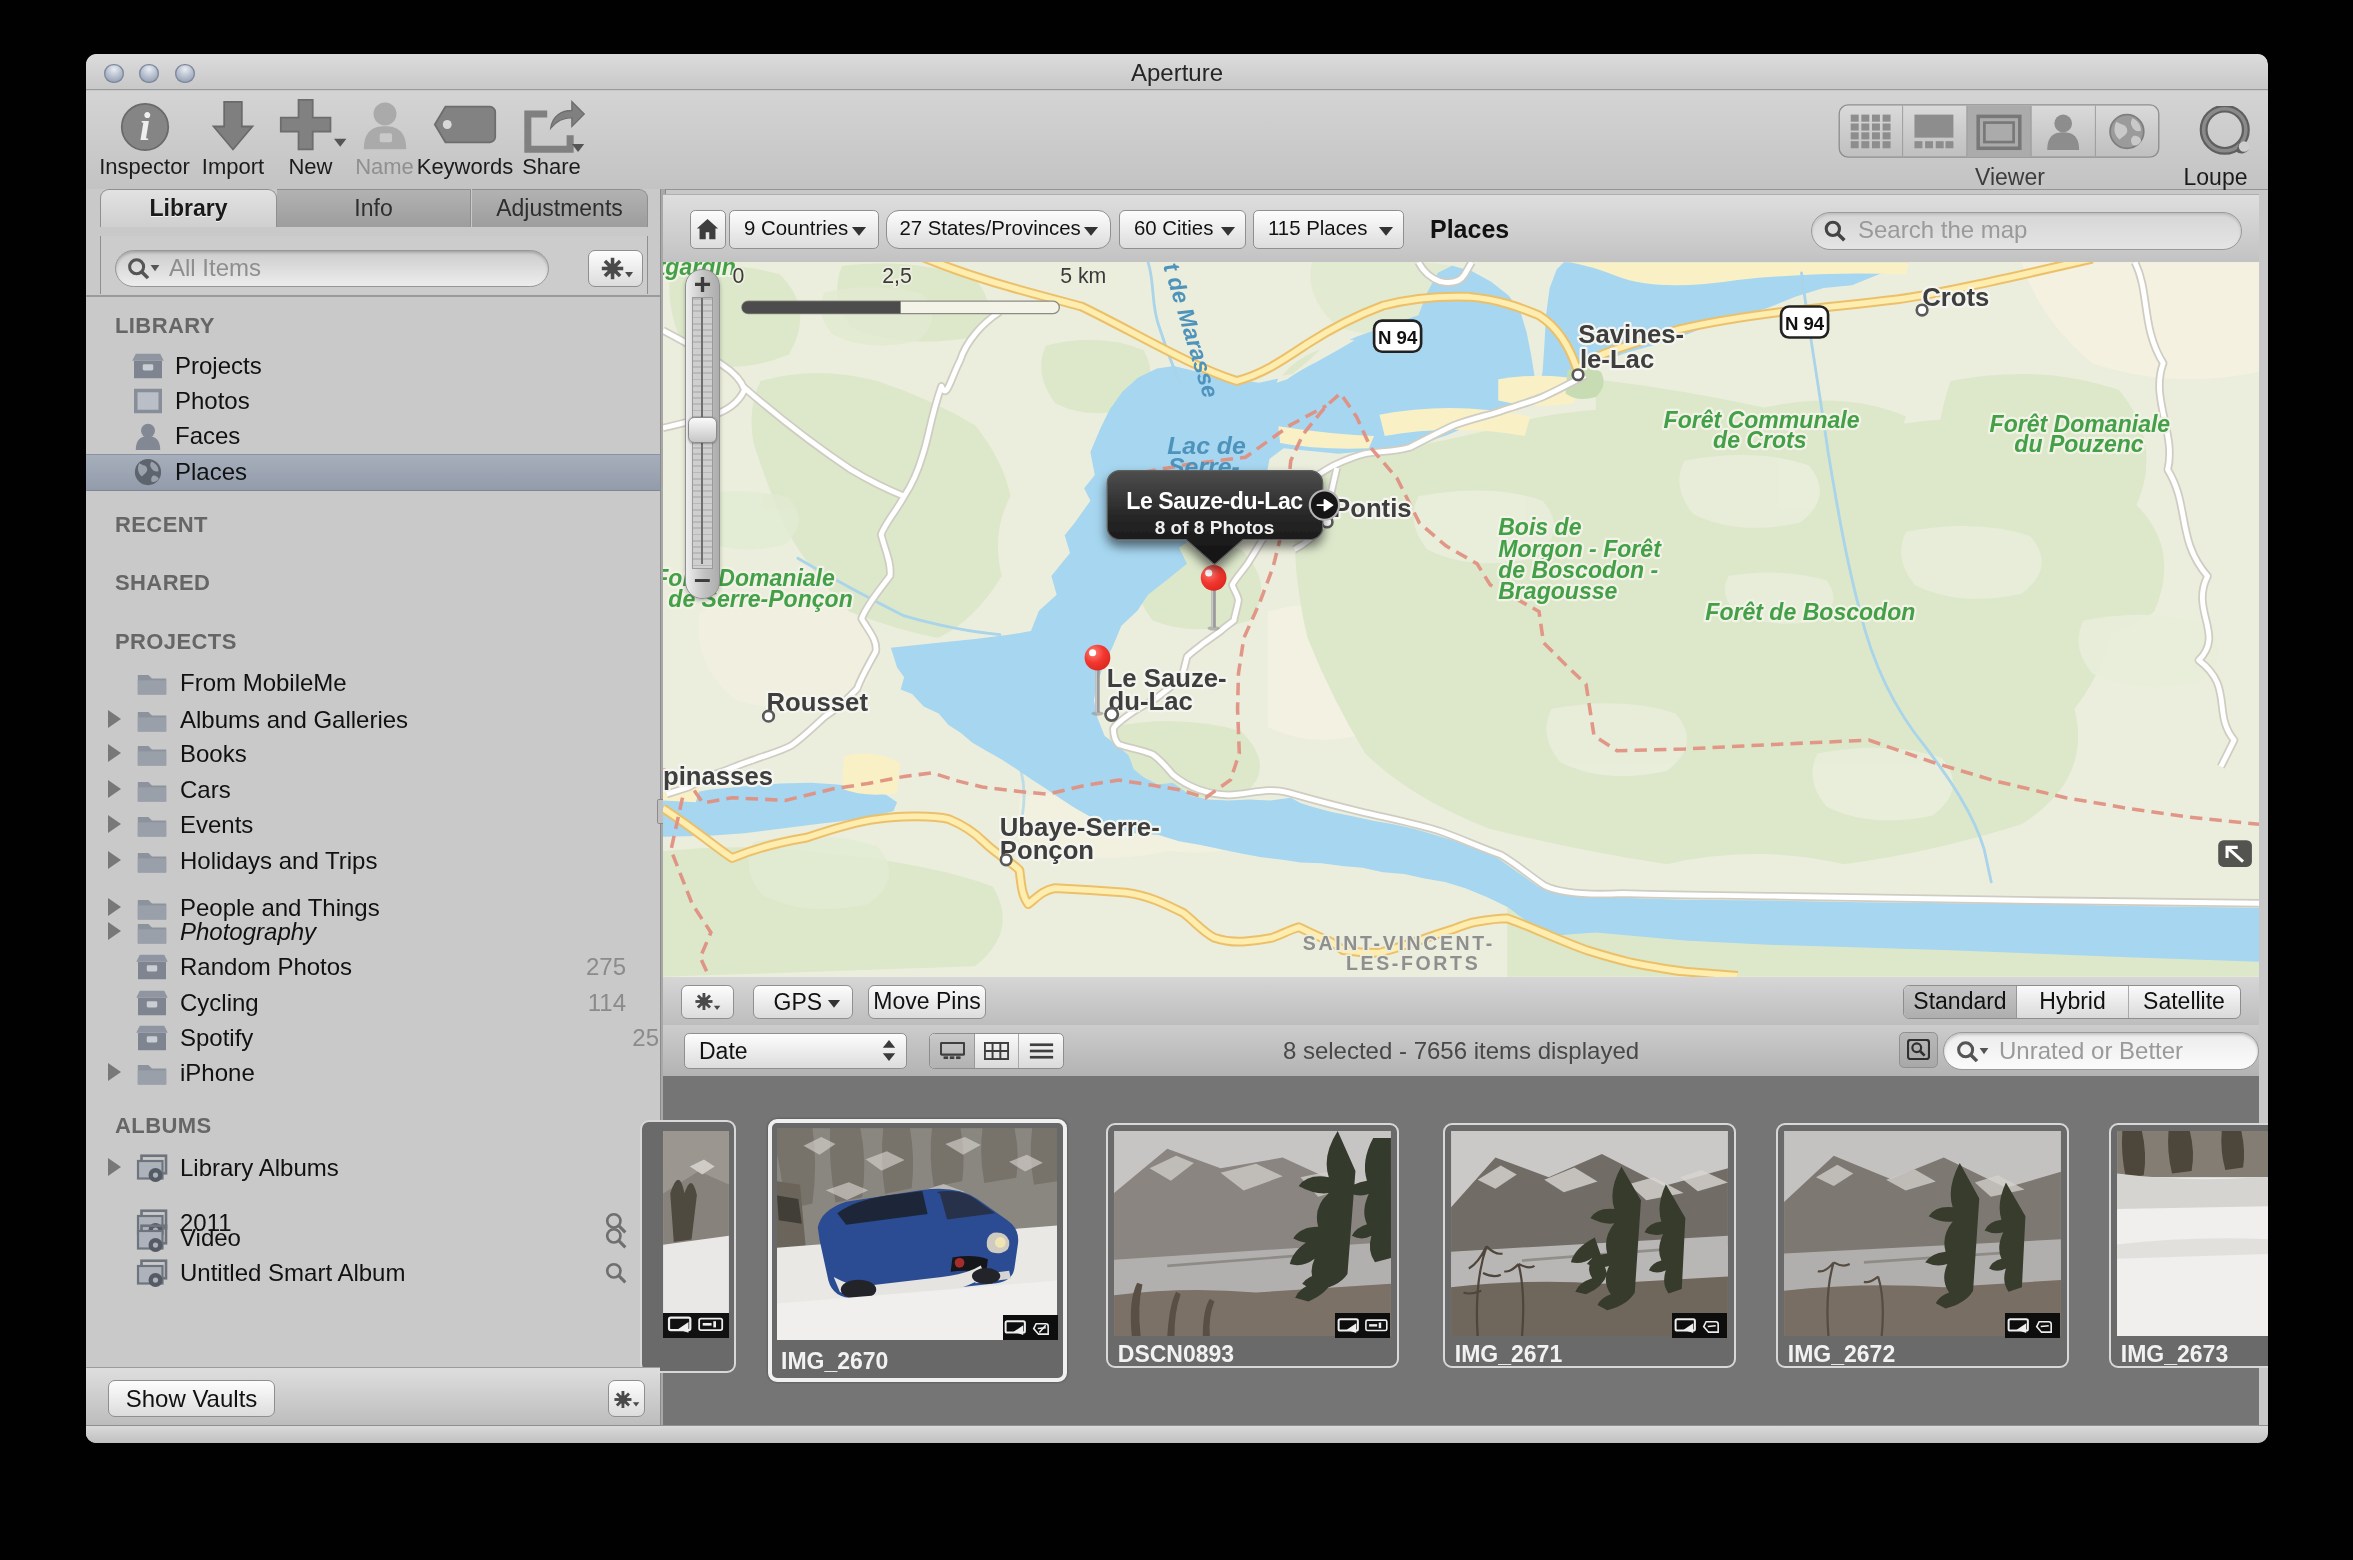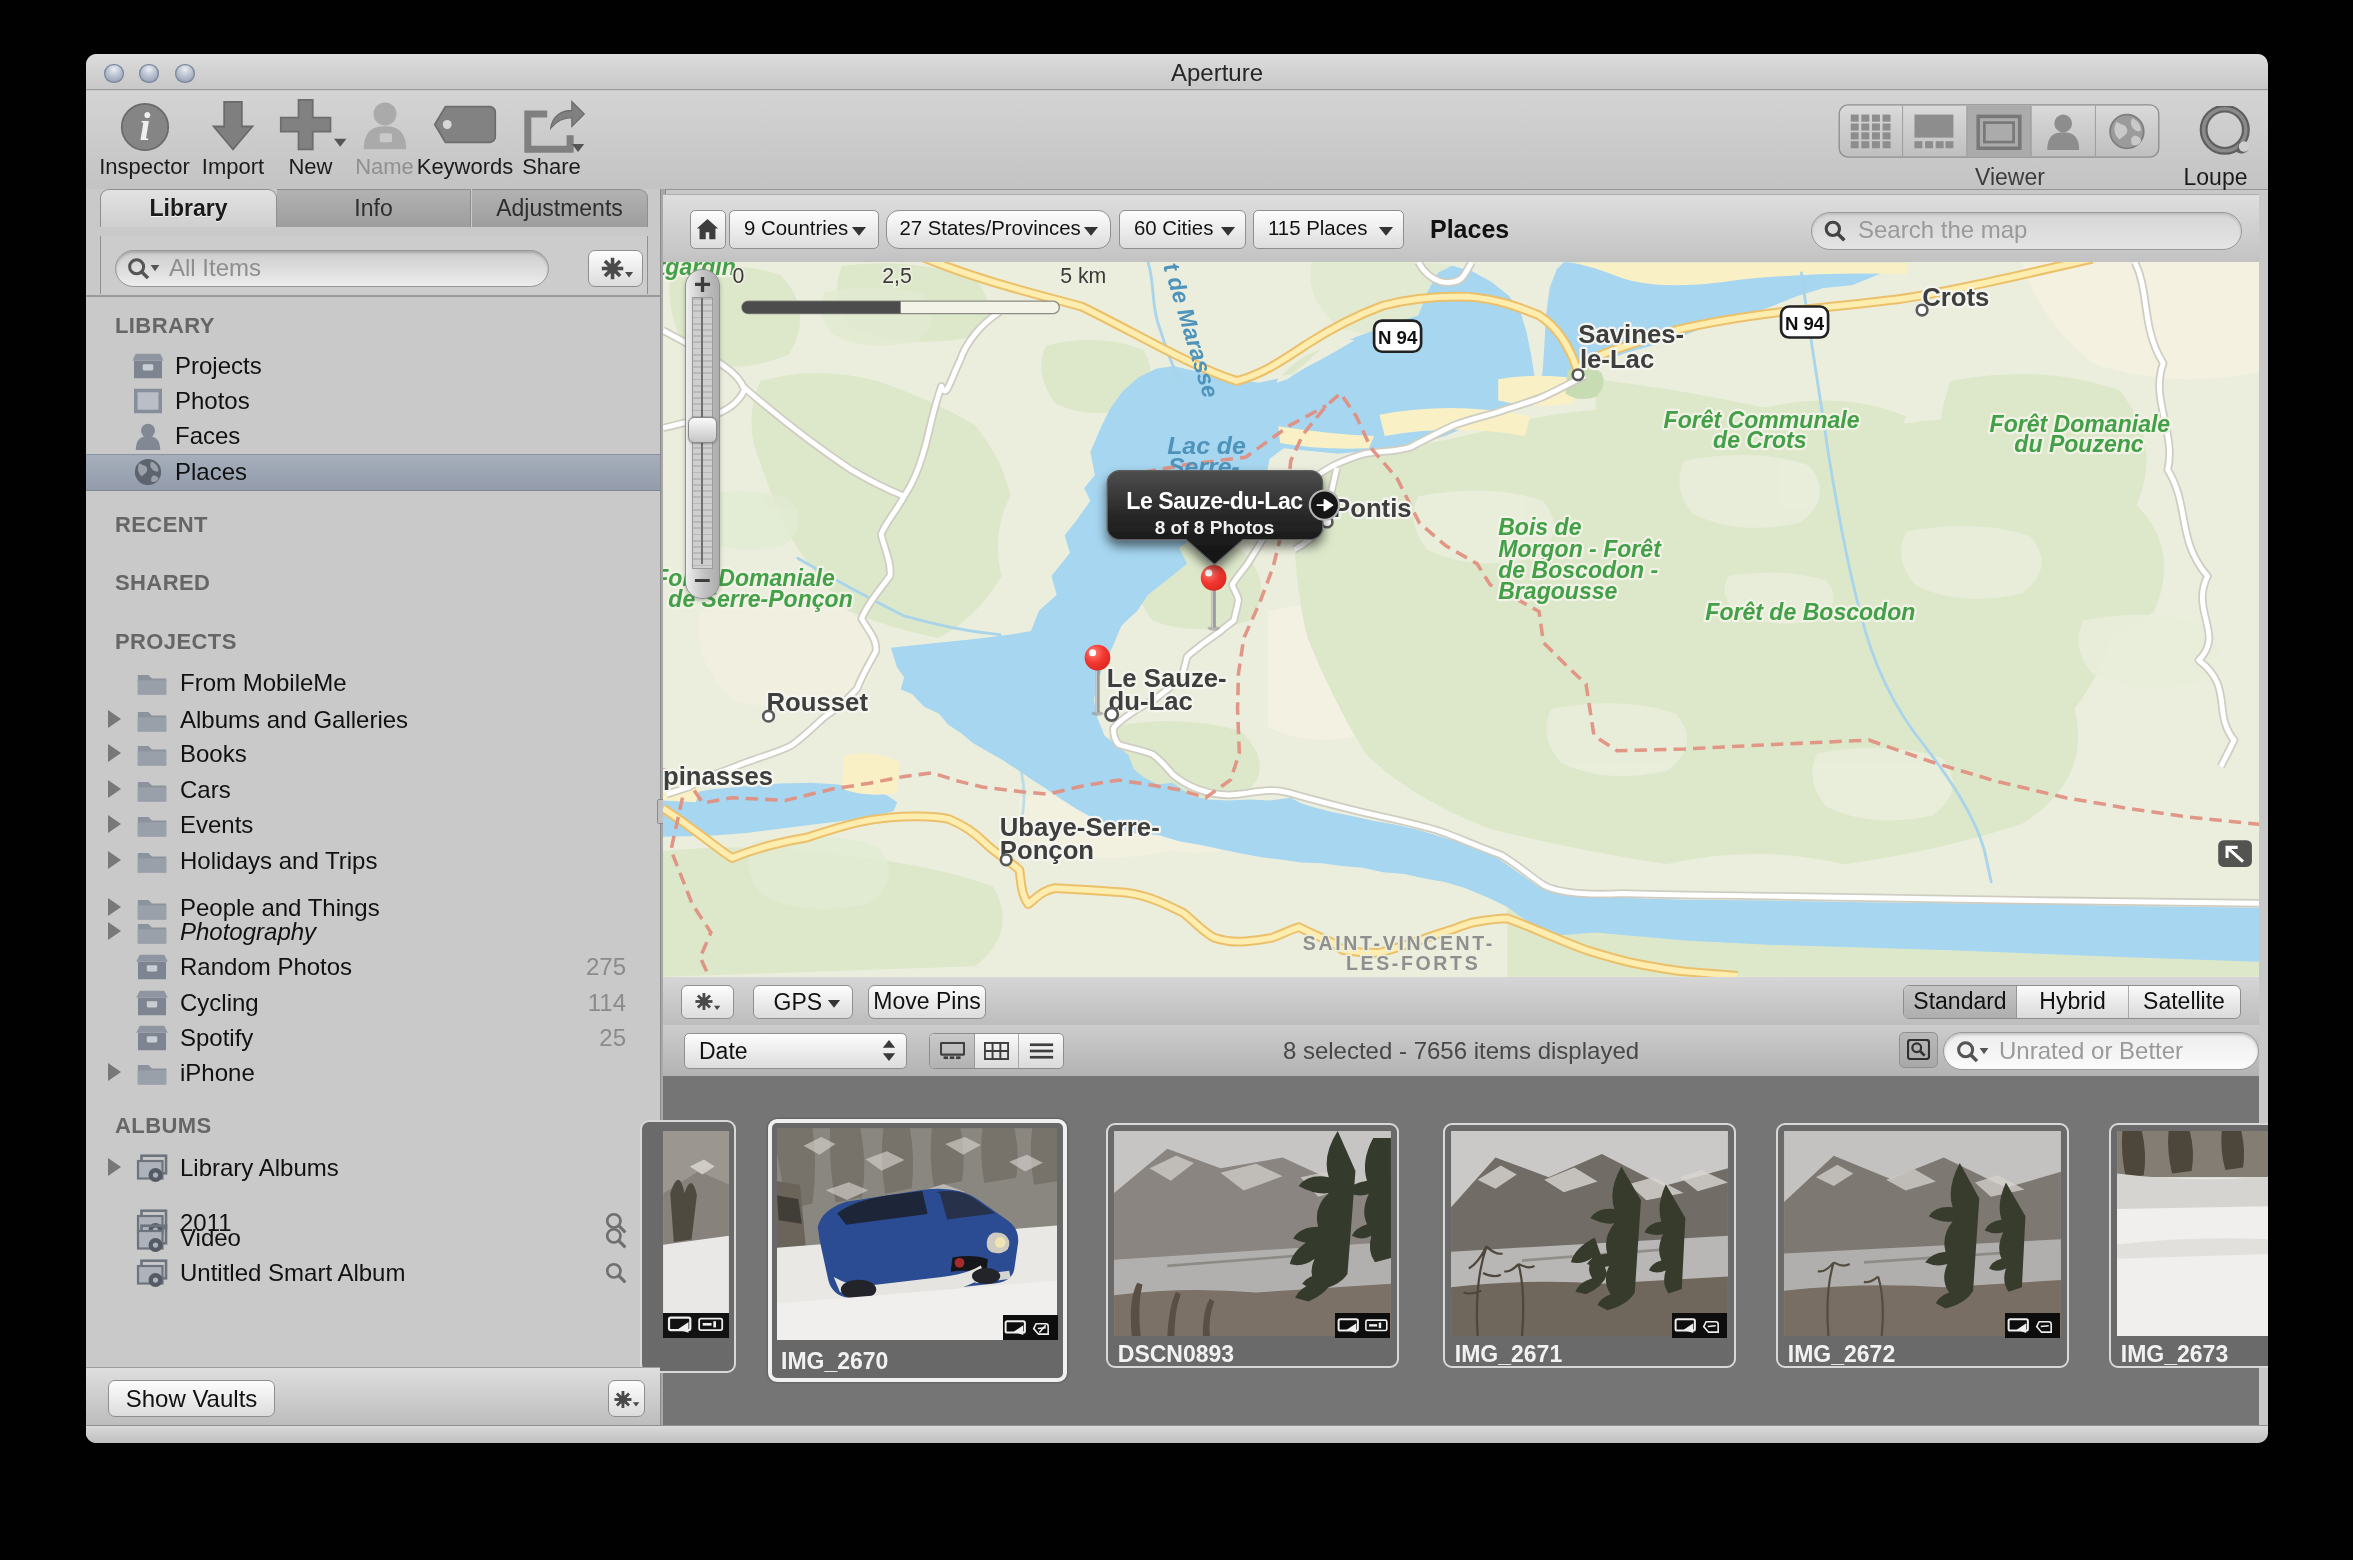--- a/index.html
+++ b/index.html
@@ -6,21 +6,21 @@
   #page{position:relative;width:2354px;height:1561px;background:#010101;overflow:hidden;
         font-family:"Liberation Sans",sans-serif;}
   .abs{position:absolute;}
   #win{position:absolute;left:86px;top:54px;width:2182px;height:1389px;border-radius:10.6px;
        background:#c8c8c8;overflow:hidden;}
   
   #titlebar{position:absolute;left:0;top:0;width:2182px;height:35px;
     background:linear-gradient(#dcdcdc,#c8c8c8);border-bottom:1.8px solid #9b9b9b;
     border-top-left-radius:10.6px;border-top-right-radius:10.6px;}
   #titlebar .title{position:absolute;left:0;top:5.3px;width:100%;text-align:center;
-    font-size:24px;color:#262626;padding-left:40px;}
+    font-size:24px;color:#262626;}
   .tl{position:absolute;top:9.8px;width:19.5px;height:19.5px;border-radius:50%;
       background:radial-gradient(circle at 50% 28%,#e9edf3 0%,#bcc4d2 40%,#99a3b6 75%,#8d97aa 100%);
       box-shadow:inset 0 0 0 1.3px #7e899c;}
   
   #toolbar{position:absolute;left:0;top:37px;width:2182px;height:98px;
     background:linear-gradient(#d4d4d4,#c3c3c3);border-bottom:1.8px solid #949494;}
   .tbitem{position:absolute;top:0;height:98px;text-align:center;}
   .tbitem .lbl{position:absolute;left:0;bottom:9px;width:100%;font-size:22px;color:#1c1c1c;white-space:nowrap;}
   .tbitem .lbl.dis{color:#909090;}
   
@@ -315,21 +315,21 @@
         </div>
       <div class="srow" style="top:796px;">
           <svg class="ico" style="left:50px;" viewBox="0 0 36 32">
             <path d="M2 10 h32 v20 h-32 z" fill="#7e8590"></path>
             <path d="M4 2 h28 l4 8 h-36 z" fill="#8f96a1"></path>
             <rect x="12" y="14" width="12" height="7" rx="1.5" fill="#c9cdd4"></rect>
           </svg>
           <span class="txt" style="left:94px;">Cycling</span>
           <span class="cnt">114</span>
         </div>
-      <div class="srow" style="top:831px;">
+      <div class="srow" style="top:831px;padding-left:33px;">
           <svg class="ico" style="left:50px;" viewBox="0 0 36 32">
             <path d="M2 10 h32 v20 h-32 z" fill="#7e8590"></path>
             <path d="M4 2 h28 l4 8 h-36 z" fill="#8f96a1"></path>
             <rect x="12" y="14" width="12" height="7" rx="1.5" fill="#c9cdd4"></rect>
           </svg>
           <span class="txt" style="left:94px;">Spotify</span>
           <span class="cnt">25</span>
         </div>
       <div class="srow" style="top:866px;">
           <span class="tri"></span>

